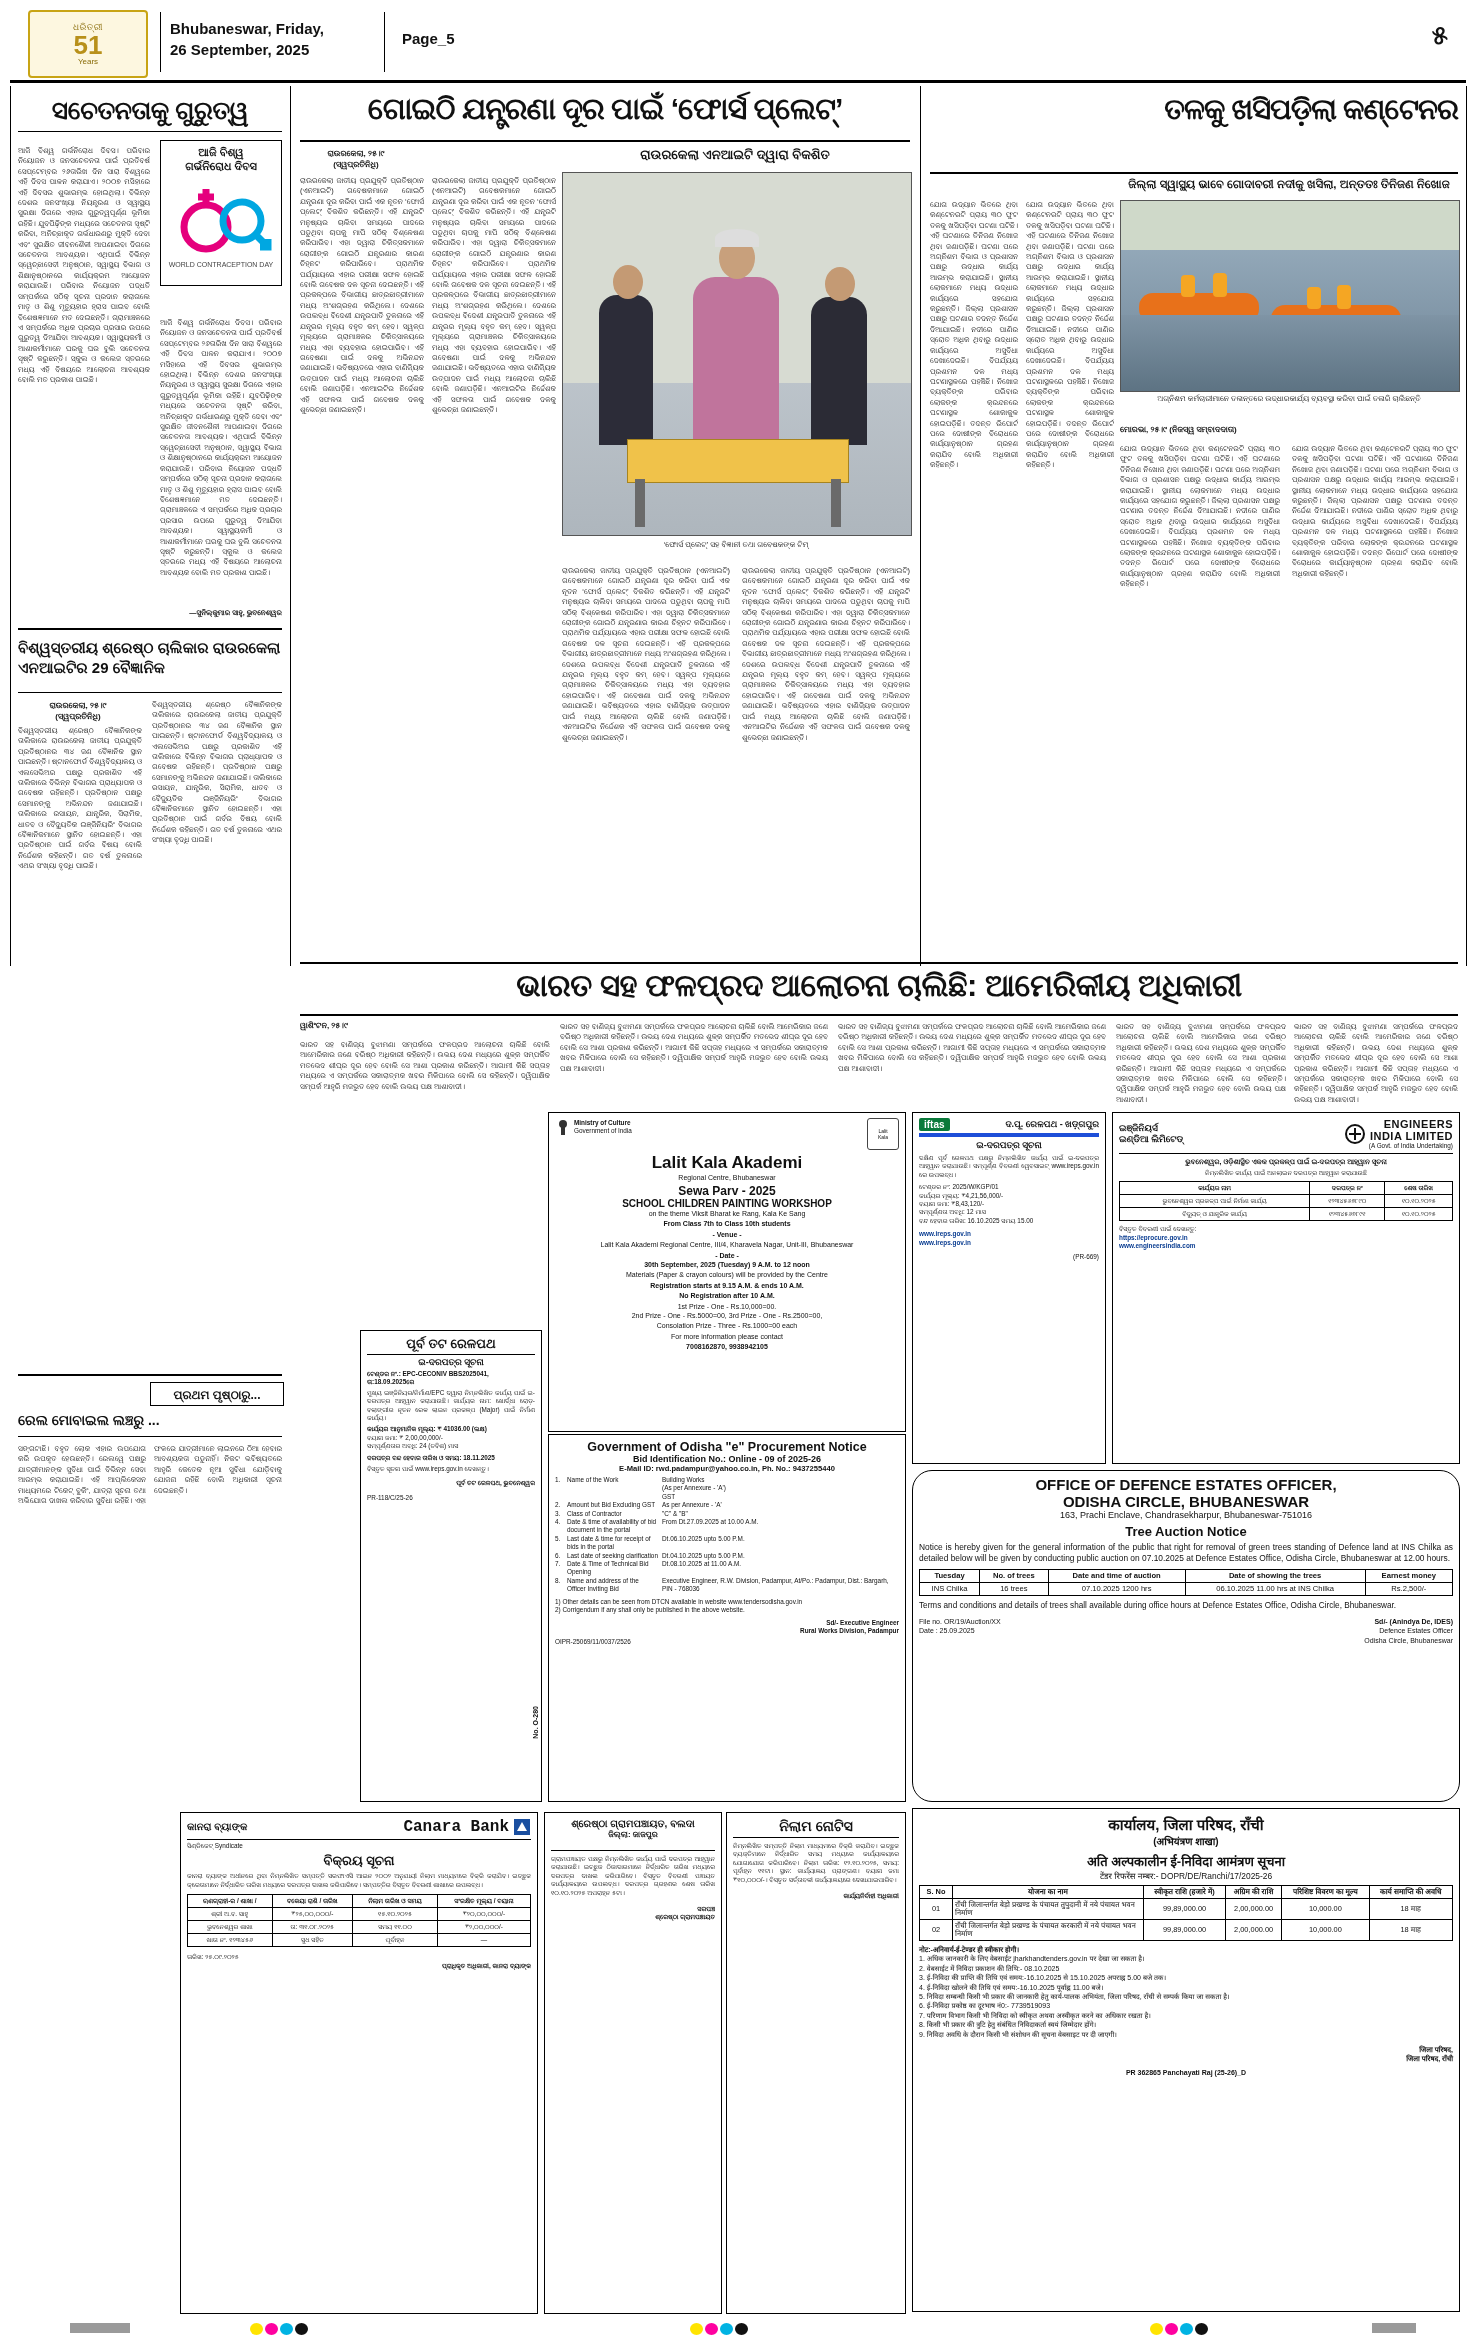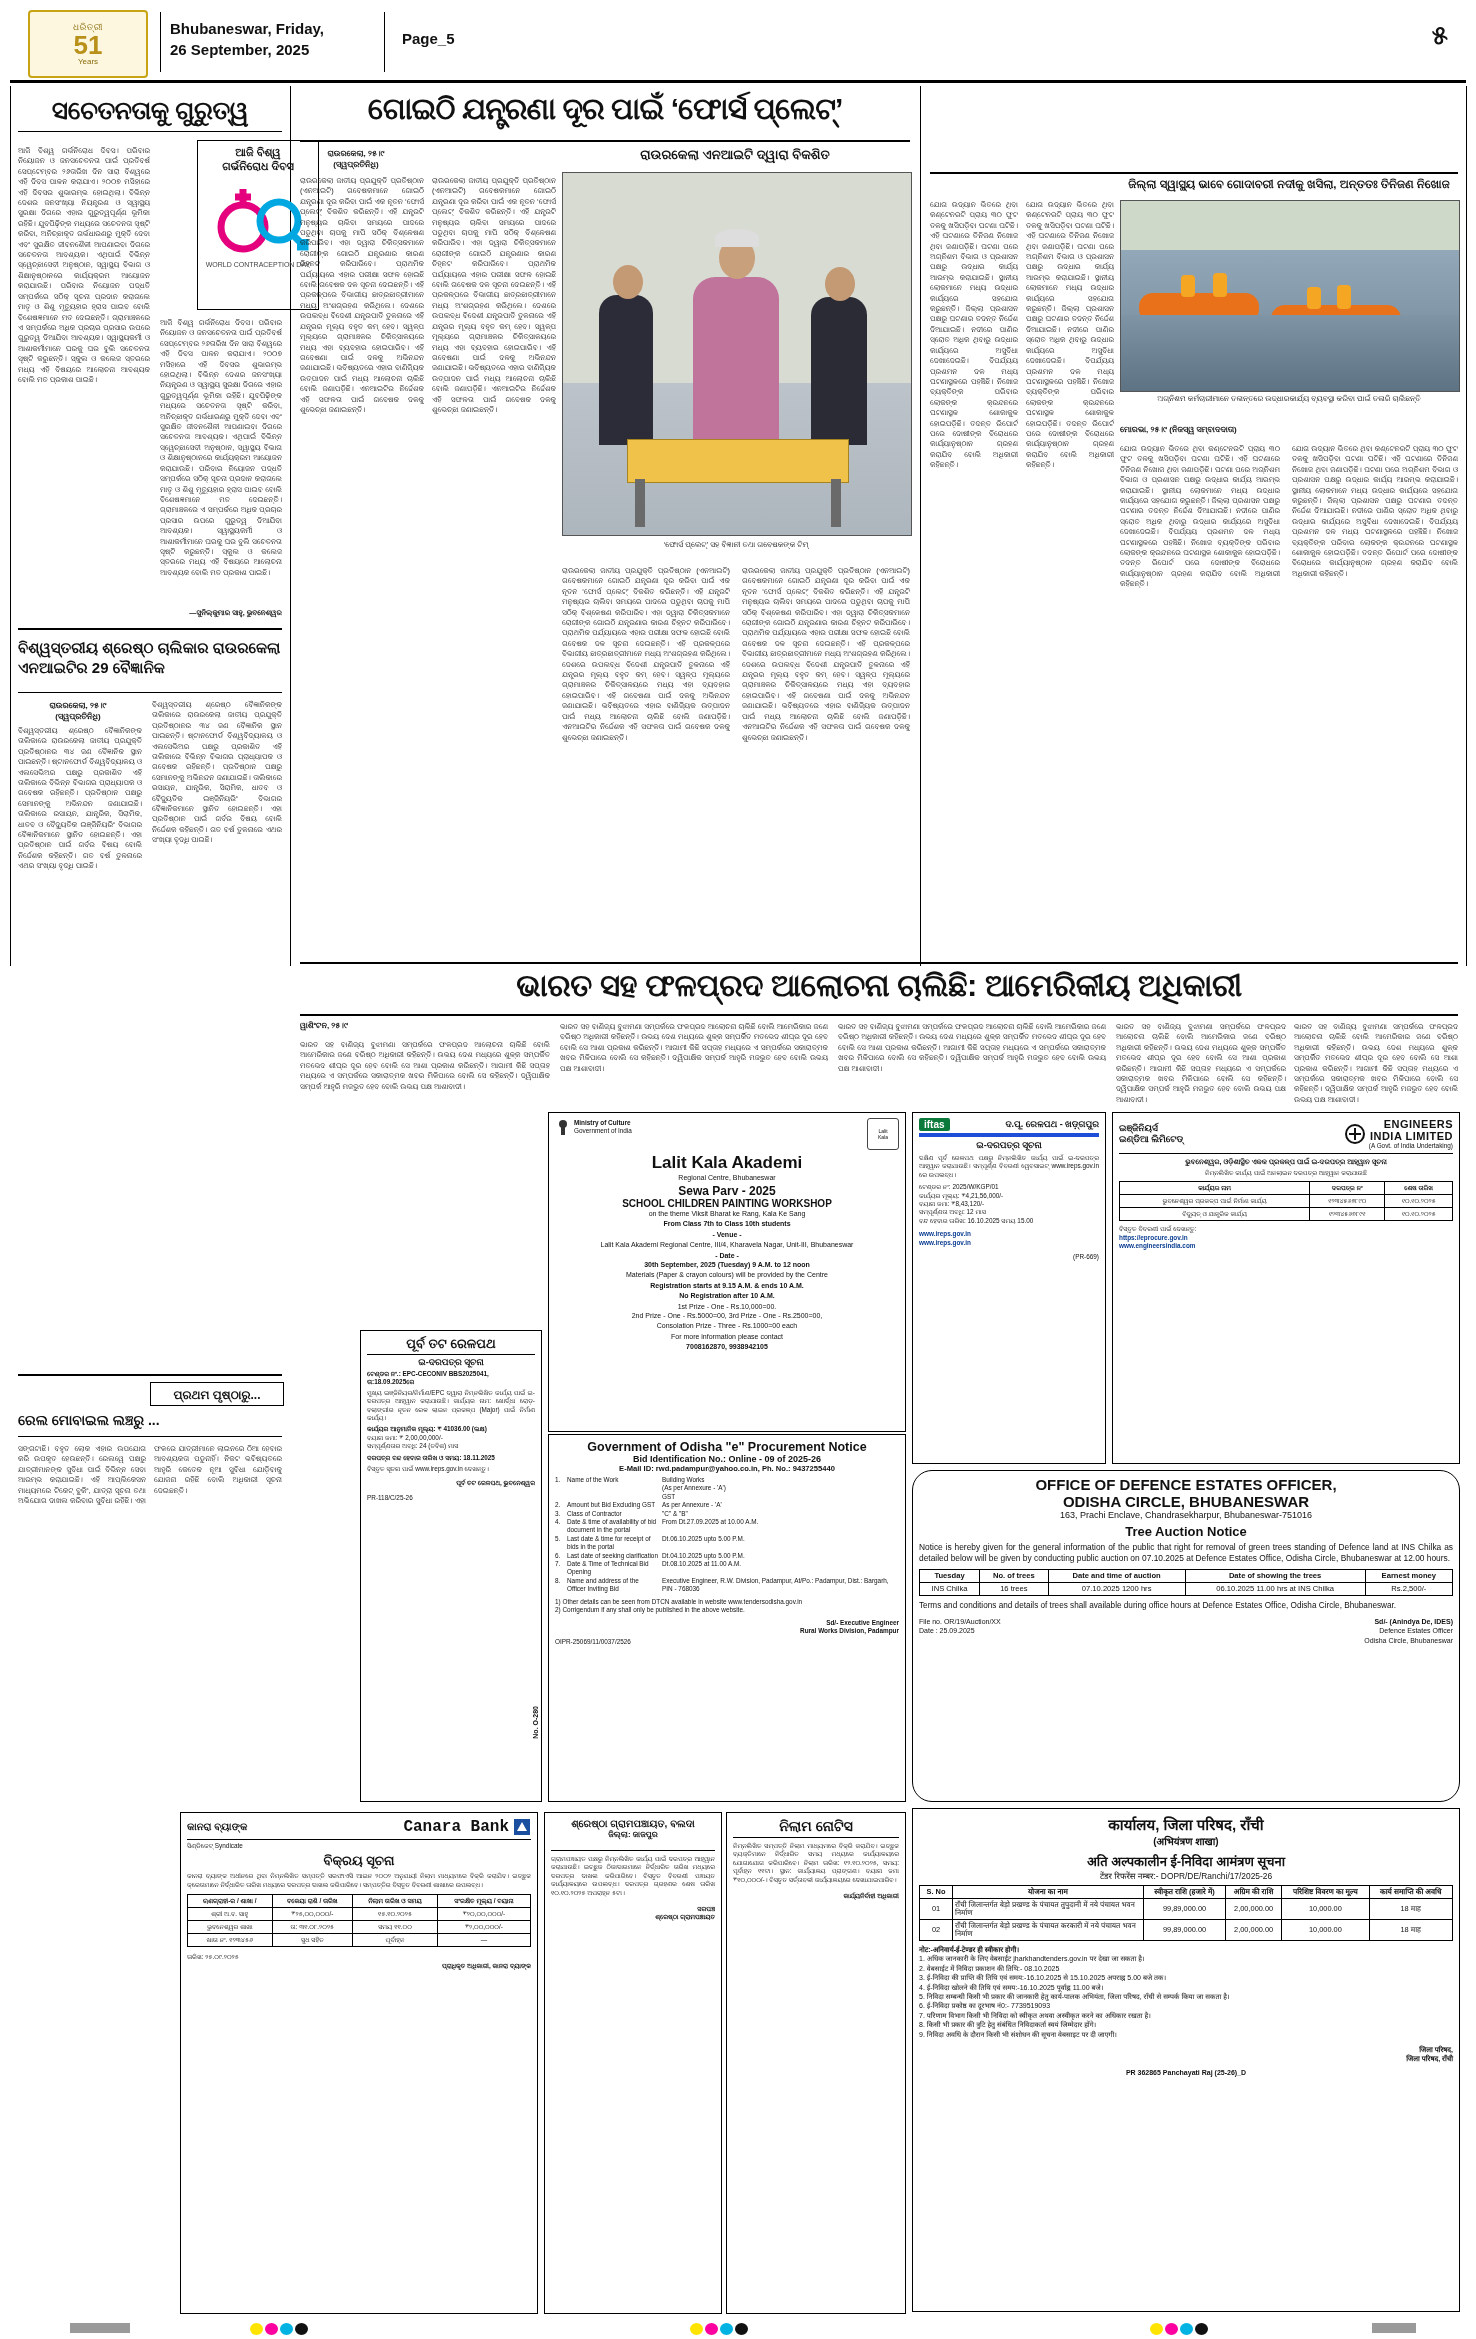--- a/index.html
+++ b/index.html
@@ -73,21 +73,21 @@
   <div class="rule-v" style="left:10px;top:86px;height:880px"></div>
   <div class="rule-v" style="left:290px;top:86px;height:880px"></div>
   <div class="rule-v" style="left:920px;top:86px;height:880px"></div>
   <div class="rule-v" style="left:1466px;top:86px;height:880px"></div>
 
   <div style="position:absolute;left:18px;top:96px;width:264px;">
     <div class="hl" style="font-size:25px;text-align:center;letter-spacing:-.5px;">ସଚେତନତାକୁ ଗୁରୁତ୍ୱ</div>
     <div class="rule-h" style="position:relative;margin-top:6px;width:100%;"></div>
   </div>
 
-  <div style="position:absolute;left:160px;top:140px;width:122px;height:170px;border:1px solid #000;text-align:center;padding-top:4px;box-sizing:border-box;margin-left:37px;">
+  <div style="position:absolute;left:160px;top:140px;width:122px;height:146px;border:1px solid #000;text-align:center;padding-top:4px;box-sizing:border-box;">
     <div class="bld" style="font-size:11px;line-height:14px;">ଆଜି ବିଶ୍ୱ</div>
     <div class="bld" style="font-size:11px;line-height:14px;">ଗର୍ଭନିରୋଧ ଦିବସ</div>
     <div style="margin-top:8px;position:relative;height:92px;">
       <svg width="118" height="92" viewBox="0 0 118 92">
         <circle cx="44" cy="46" r="22" fill="none" stroke="#e5007d" stroke-width="7"></circle>
         <path d="M44 24 L44 8" stroke="#e5007d" stroke-width="7"></path>
         <path d="M36 16 L52 16" stroke="#e5007d" stroke-width="7"></path>
         <circle cx="80" cy="40" r="19" fill="none" stroke="#00a7e1" stroke-width="7"></circle>
         <path d="M93 53 L106 66" stroke="#00a7e1" stroke-width="7"></path>
         <path d="M98 66 L106 66 L106 58" fill="none" stroke="#00a7e1" stroke-width="7"></path>
@@ -152,20 +152,21 @@
     <div style="position:absolute;left:268px;top:306px;width:10px;height:48px;background:#6a6a6a;"></div>
   </div>
   <div class="cap" style="position:absolute;left:562px;top:540px;width:348px;">‘ଫୋର୍ସ ପ୍ଲେଟ୍‌’ ସହ ବିଜ୍ଞାନୀ ତଥା ଗବେଷକଙ୍କ ଟିମ୍‌</div>
 
   <div class="body-txt" style="position:absolute;left:300px;top:176px;width:124px;height:980px;overflow:hidden;">ରାଉରକେଲା ଜାତୀୟ ପ୍ରଯୁକ୍ତି ପ୍ରତିଷ୍ଠାନ (ଏନଆଇଟି) ଗବେଷକମାନେ ଗୋଇଠି ଯନ୍ତ୍ରଣା ଦୂର କରିବା ପାଇଁ ଏକ ନୂତନ ‘ଫୋର୍ସ ପ୍ଲେଟ୍‌’ ବିକଶିତ କରିଛନ୍ତି। ଏହି ଯନ୍ତ୍ରଟି ମନୁଷ୍ୟର ଚାଲିବା ସମୟରେ ପାଦରେ ପଡୁଥିବା ଚାପକୁ ମାପି ସଠିକ୍ ବିଶ୍ଳେଷଣ କରିପାରିବ। ଏହା ଦ୍ୱାରା ଚିକିତ୍ସକମାନେ ରୋଗୀଙ୍କ ଗୋଇଠି ଯନ୍ତ୍ରଣାର କାରଣ ଚିହ୍ନଟ କରିପାରିବେ। ପ୍ରାଥମିକ ପର୍ଯ୍ୟାୟରେ ଏହାର ପରୀକ୍ଷା ସଫଳ ହୋଇଛି ବୋଲି ଗବେଷକ ଦଳ ସୂଚନା ଦେଇଛନ୍ତି। ଏହି ପ୍ରକଳ୍ପରେ ବିଭାଗୀୟ ଛାତ୍ରଛାତ୍ରୀମାନେ ମଧ୍ୟ ଅଂଶଗ୍ରହଣ କରିଥିଲେ। ଦେଶରେ ଉପଲବ୍ଧ ବିଦେଶୀ ଯନ୍ତ୍ରପାତି ତୁଳନାରେ ଏହି ଯନ୍ତ୍ରର ମୂଲ୍ୟ ବହୁତ କମ୍ ହେବ। ସ୍ୱଳ୍ପ ମୂଲ୍ୟରେ ଗ୍ରାମାଞ୍ଚଳର ଚିକିତ୍ସାଳୟରେ ମଧ୍ୟ ଏହା ବ୍ୟବହାର ହୋଇପାରିବ। ଏହି ଗବେଷଣା ପାଇଁ ଦଳକୁ ଅଭିନନ୍ଦନ ଜଣାଯାଇଛି। ଭବିଷ୍ୟତରେ ଏହାର ବାଣିଜ୍ୟିକ ଉତ୍ପାଦନ ପାଇଁ ମଧ୍ୟ ଆଲୋଚନା ଚାଲିଛି ବୋଲି ଜଣାପଡ଼ିଛି। ଏନଆଇଟିର ନିର୍ଦ୍ଦେଶକ ଏହି ସଫଳତା ପାଇଁ ଗବେଷକ ଦଳକୁ ଶୁଭେଚ୍ଛା ଜଣାଇଛନ୍ତି।</div>
   <div class="body-txt" style="position:absolute;left:432px;top:176px;width:124px;height:980px;overflow:hidden;">ରାଉରକେଲା ଜାତୀୟ ପ୍ରଯୁକ୍ତି ପ୍ରତିଷ୍ଠାନ (ଏନଆଇଟି) ଗବେଷକମାନେ ଗୋଇଠି ଯନ୍ତ୍ରଣା ଦୂର କରିବା ପାଇଁ ଏକ ନୂତନ ‘ଫୋର୍ସ ପ୍ଲେଟ୍‌’ ବିକଶିତ କରିଛନ୍ତି। ଏହି ଯନ୍ତ୍ରଟି ମନୁଷ୍ୟର ଚାଲିବା ସମୟରେ ପାଦରେ ପଡୁଥିବା ଚାପକୁ ମାପି ସଠିକ୍ ବିଶ୍ଳେଷଣ କରିପାରିବ। ଏହା ଦ୍ୱାରା ଚିକିତ୍ସକମାନେ ରୋଗୀଙ୍କ ଗୋଇଠି ଯନ୍ତ୍ରଣାର କାରଣ ଚିହ୍ନଟ କରିପାରିବେ। ପ୍ରାଥମିକ ପର୍ଯ୍ୟାୟରେ ଏହାର ପରୀକ୍ଷା ସଫଳ ହୋଇଛି ବୋଲି ଗବେଷକ ଦଳ ସୂଚନା ଦେଇଛନ୍ତି। ଏହି ପ୍ରକଳ୍ପରେ ବିଭାଗୀୟ ଛାତ୍ରଛାତ୍ରୀମାନେ ମଧ୍ୟ ଅଂଶଗ୍ରହଣ କରିଥିଲେ। ଦେଶରେ ଉପଲବ୍ଧ ବିଦେଶୀ ଯନ୍ତ୍ରପାତି ତୁଳନାରେ ଏହି ଯନ୍ତ୍ରର ମୂଲ୍ୟ ବହୁତ କମ୍ ହେବ। ସ୍ୱଳ୍ପ ମୂଲ୍ୟରେ ଗ୍ରାମାଞ୍ଚଳର ଚିକିତ୍ସାଳୟରେ ମଧ୍ୟ ଏହା ବ୍ୟବହାର ହୋଇପାରିବ। ଏହି ଗବେଷଣା ପାଇଁ ଦଳକୁ ଅଭିନନ୍ଦନ ଜଣାଯାଇଛି। ଭବିଷ୍ୟତରେ ଏହାର ବାଣିଜ୍ୟିକ ଉତ୍ପାଦନ ପାଇଁ ମଧ୍ୟ ଆଲୋଚନା ଚାଲିଛି ବୋଲି ଜଣାପଡ଼ିଛି। ଏନଆଇଟିର ନିର୍ଦ୍ଦେଶକ ଏହି ସଫଳତା ପାଇଁ ଗବେଷକ ଦଳକୁ ଶୁଭେଚ୍ଛା ଜଣାଇଛନ୍ତି।</div>
   <div class="body-txt" style="position:absolute;left:562px;top:566px;width:168px;height:390px;overflow:hidden;">ରାଉରକେଲା ଜାତୀୟ ପ୍ରଯୁକ୍ତି ପ୍ରତିଷ୍ଠାନ (ଏନଆଇଟି) ଗବେଷକମାନେ ଗୋଇଠି ଯନ୍ତ୍ରଣା ଦୂର କରିବା ପାଇଁ ଏକ ନୂତନ ‘ଫୋର୍ସ ପ୍ଲେଟ୍‌’ ବିକଶିତ କରିଛନ୍ତି। ଏହି ଯନ୍ତ୍ରଟି ମନୁଷ୍ୟର ଚାଲିବା ସମୟରେ ପାଦରେ ପଡୁଥିବା ଚାପକୁ ମାପି ସଠିକ୍ ବିଶ୍ଳେଷଣ କରିପାରିବ। ଏହା ଦ୍ୱାରା ଚିକିତ୍ସକମାନେ ରୋଗୀଙ୍କ ଗୋଇଠି ଯନ୍ତ୍ରଣାର କାରଣ ଚିହ୍ନଟ କରିପାରିବେ। ପ୍ରାଥମିକ ପର୍ଯ୍ୟାୟରେ ଏହାର ପରୀକ୍ଷା ସଫଳ ହୋଇଛି ବୋଲି ଗବେଷକ ଦଳ ସୂଚନା ଦେଇଛନ୍ତି। ଏହି ପ୍ରକଳ୍ପରେ ବିଭାଗୀୟ ଛାତ୍ରଛାତ୍ରୀମାନେ ମଧ୍ୟ ଅଂଶଗ୍ରହଣ କରିଥିଲେ। ଦେଶରେ ଉପଲବ୍ଧ ବିଦେଶୀ ଯନ୍ତ୍ରପାତି ତୁଳନାରେ ଏହି ଯନ୍ତ୍ରର ମୂଲ୍ୟ ବହୁତ କମ୍ ହେବ। ସ୍ୱଳ୍ପ ମୂଲ୍ୟରେ ଗ୍ରାମାଞ୍ଚଳର ଚିକିତ୍ସାଳୟରେ ମଧ୍ୟ ଏହା ବ୍ୟବହାର ହୋଇପାରିବ। ଏହି ଗବେଷଣା ପାଇଁ ଦଳକୁ ଅଭିନନ୍ଦନ ଜଣାଯାଇଛି। ଭବିଷ୍ୟତରେ ଏହାର ବାଣିଜ୍ୟିକ ଉତ୍ପାଦନ ପାଇଁ ମଧ୍ୟ ଆଲୋଚନା ଚାଲିଛି ବୋଲି ଜଣାପଡ଼ିଛି। ଏନଆଇଟିର ନିର୍ଦ୍ଦେଶକ ଏହି ସଫଳତା ପାଇଁ ଗବେଷକ ଦଳକୁ ଶୁଭେଚ୍ଛା ଜଣାଇଛନ୍ତି।</div>
   <div class="body-txt" style="position:absolute;left:742px;top:566px;width:168px;height:390px;overflow:hidden;">ରାଉରକେଲା ଜାତୀୟ ପ୍ରଯୁକ୍ତି ପ୍ରତିଷ୍ଠାନ (ଏନଆଇଟି) ଗବେଷକମାନେ ଗୋଇଠି ଯନ୍ତ୍ରଣା ଦୂର କରିବା ପାଇଁ ଏକ ନୂତନ ‘ଫୋର୍ସ ପ୍ଲେଟ୍‌’ ବିକଶିତ କରିଛନ୍ତି। ଏହି ଯନ୍ତ୍ରଟି ମନୁଷ୍ୟର ଚାଲିବା ସମୟରେ ପାଦରେ ପଡୁଥିବା ଚାପକୁ ମାପି ସଠିକ୍ ବିଶ୍ଳେଷଣ କରିପାରିବ। ଏହା ଦ୍ୱାରା ଚିକିତ୍ସକମାନେ ରୋଗୀଙ୍କ ଗୋଇଠି ଯନ୍ତ୍ରଣାର କାରଣ ଚିହ୍ନଟ କରିପାରିବେ। ପ୍ରାଥମିକ ପର୍ଯ୍ୟାୟରେ ଏହାର ପରୀକ୍ଷା ସଫଳ ହୋଇଛି ବୋଲି ଗବେଷକ ଦଳ ସୂଚନା ଦେଇଛନ୍ତି। ଏହି ପ୍ରକଳ୍ପରେ ବିଭାଗୀୟ ଛାତ୍ରଛାତ୍ରୀମାନେ ମଧ୍ୟ ଅଂଶଗ୍ରହଣ କରିଥିଲେ। ଦେଶରେ ଉପଲବ୍ଧ ବିଦେଶୀ ଯନ୍ତ୍ରପାତି ତୁଳନାରେ ଏହି ଯନ୍ତ୍ରର ମୂଲ୍ୟ ବହୁତ କମ୍ ହେବ। ସ୍ୱଳ୍ପ ମୂଲ୍ୟରେ ଗ୍ରାମାଞ୍ଚଳର ଚିକିତ୍ସାଳୟରେ ମଧ୍ୟ ଏହା ବ୍ୟବହାର ହୋଇପାରିବ। ଏହି ଗବେଷଣା ପାଇଁ ଦଳକୁ ଅଭିନନ୍ଦନ ଜଣାଯାଇଛି। ଭବିଷ୍ୟତରେ ଏହାର ବାଣିଜ୍ୟିକ ଉତ୍ପାଦନ ପାଇଁ ମଧ୍ୟ ଆଲୋଚନା ଚାଲିଛି ବୋଲି ଜଣାପଡ଼ିଛି। ଏନଆଇଟିର ନିର୍ଦ୍ଦେଶକ ଏହି ସଫଳତା ପାଇଁ ଗବେଷକ ଦଳକୁ ଶୁଭେଚ୍ଛା ଜଣାଇଛନ୍ତି।</div>
 
   <div style="position:absolute;left:930px;top:92px;width:528px;">
+    <div class="hl" style="font-size:29px;text-align:right;line-height:34px;letter-spacing:-1px;">ତଳକୁ ଖସିପଡ଼ିଲା କଣ୍ଟେନର</div>
   </div>
   <div class="rule-h2" style="left:930px;top:172px;width:528px;"></div>
   <div class="hl" style="position:absolute;left:1120px;top:178px;width:338px;font-size:11.5px;text-align:center;">ଜିଲ୍ଲା ସ୍ୱାସ୍ଥ୍ୟ ଭାବେ ଗୋଦାବରୀ ନଦୀକୁ ଖସିଲା, ଅନ୍ତତଃ ତିନିଜଣ ନିଖୋଜ</div>
 
   <div class="photo" style="position:absolute;left:1120px;top:200px;width:338px;height:190px;">
     <div style="position:absolute;inset:0;background:linear-gradient(#9fb4c4,#6e8496);"></div>
     <div style="position:absolute;left:0;top:0;width:100%;height:26%;background:#cfd9c9;"></div>
     <div style="position:absolute;left:18px;top:92px;width:120px;height:30px;background:#e8711a;border-radius:14px;"></div>
     <div style="position:absolute;left:150px;top:104px;width:130px;height:30px;background:#e8711a;border-radius:14px;"></div>
     <div style="position:absolute;left:60px;top:74px;width:14px;height:22px;background:#f5a623;border-radius:4px;"></div>

